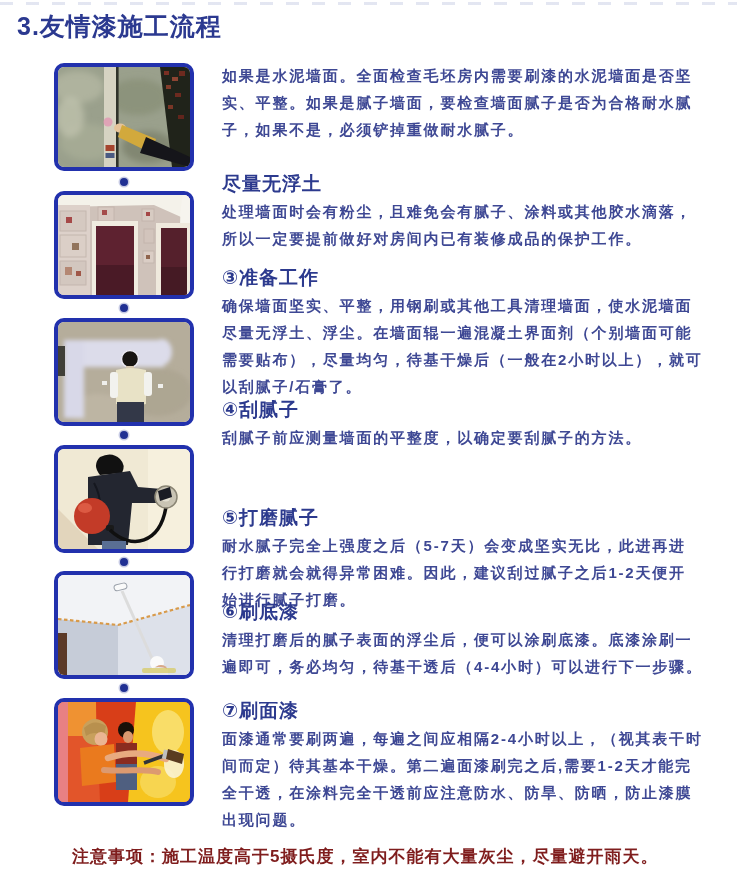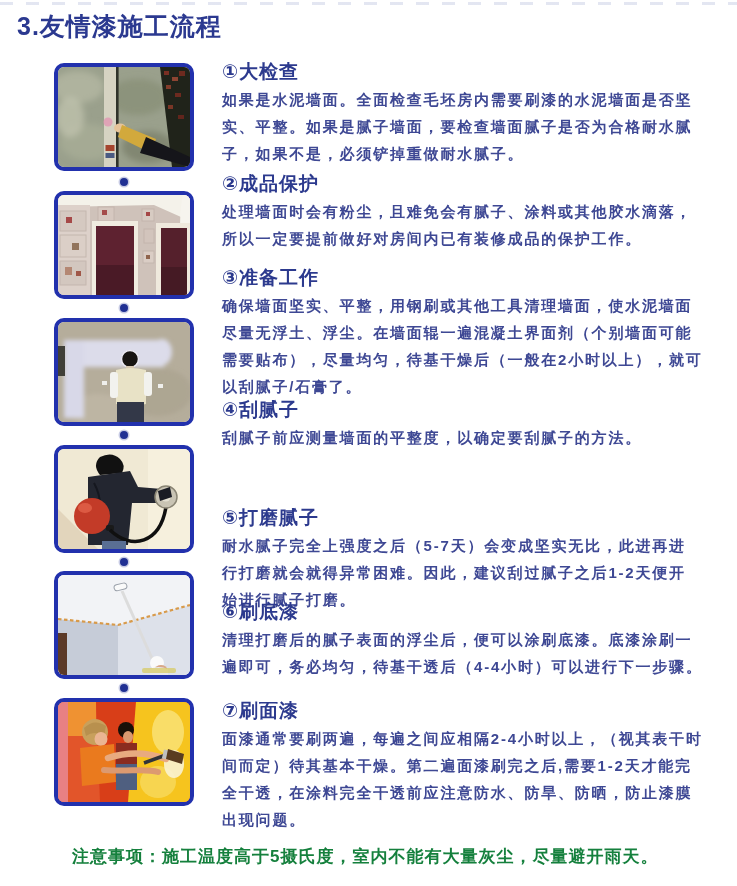--- a/index.html
+++ b/index.html
@@ -41,21 +41,21 @@
   .step h2{
     margin:0;font-size:19px;line-height:24px;font-weight:700;
     letter-spacing:1px;color:#2c3a8e;
   }
   .step p{
     margin:2px 0 0 0;font-size:15px;line-height:27px;font-weight:700;
     letter-spacing:1.8px;color:#3e4894;white-space:pre-line;
   }
   .note{
     position:absolute;left:72px;top:845px;
-    font-size:17px;font-weight:700;letter-spacing:1px;color:#15803d;
+    font-size:17px;font-weight:700;letter-spacing:1px;color:#7f1d1d;
   }
 </style>
 </head>
 <body>
 
 <div class="page">
 
   <div class="top-remnant"></div>
 
   <h1 class="page-title">3.友情漆施工流程</h1>
@@ -222,28 +222,27 @@
       <polygon points="22,46 56,42 58,80 24,84" fill="#ea7a1e"></polygon>
       <path d="M50,56 C75,48 94,52 108,57" stroke="#e8aa80" stroke-width="6.5" fill="none" stroke-linecap="round"></path>
       <path d="M46,68 C70,70 88,66 100,70" stroke="#dc9a70" stroke-width="6" fill="none" stroke-linecap="round"></path>
       <line x1="86" y1="61" x2="108" y2="53" stroke="#30343a" stroke-width="3.5"></line>
       <rect x="105" y="48" width="6" height="9" fill="#c0c0c0" transform="rotate(14 108 52)"></rect>
       <polygon points="110,47 126,52 124,62 108,57" fill="#5a3c20"></polygon>
     </svg>
   </figure>
 
   <section class="step s1">
-    <h2>①大检查</h2>
     <p>如果是水泥墙面。全面检查毛坯房内需要刷漆的水泥墙面是否坚
 实、平整。如果是腻子墙面，要检查墙面腻子是否为合格耐水腻
 子，如果不是，必须铲掉重做耐水腻子。</p>
   </section>
 
   <section class="step s2">
-    <h2>②成品保护</h2>
+    <h2>尽量无浮土</h2>
     <p>处理墙面时会有粉尘，且难免会有腻子、涂料或其他胶水滴落，
 所以一定要提前做好对房间内已有装修成品的保护工作。</p>
   </section>
 
   <section class="step s3">
     <h2>③准备工作</h2>
     <p>确保墙面坚实、平整，用钢刷或其他工具清理墙面，使水泥墙面
 尽量无浮土、浮尘。在墙面辊一遍混凝土界面剂（个别墙面可能
 需要贴布），尽量均匀，待基干燥后（一般在2小时以上），就可
 以刮腻子/石膏了。</p>

